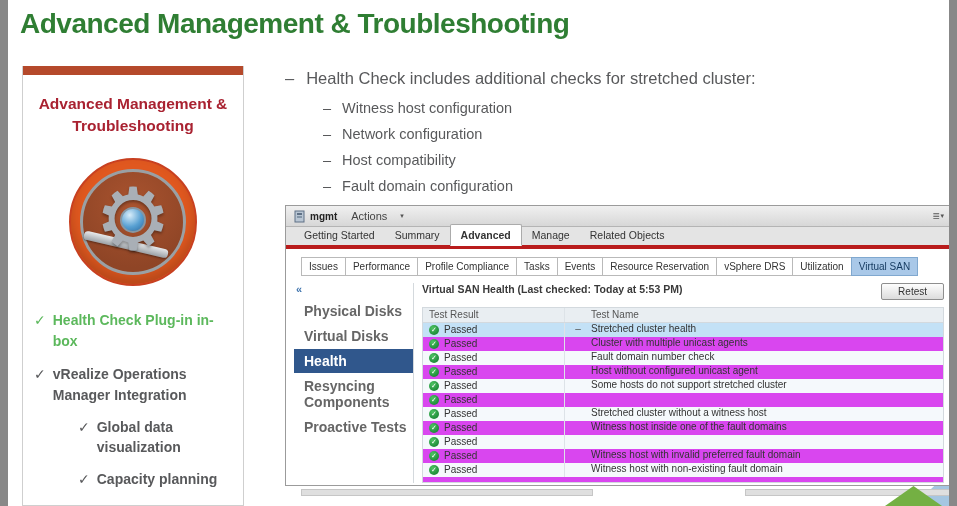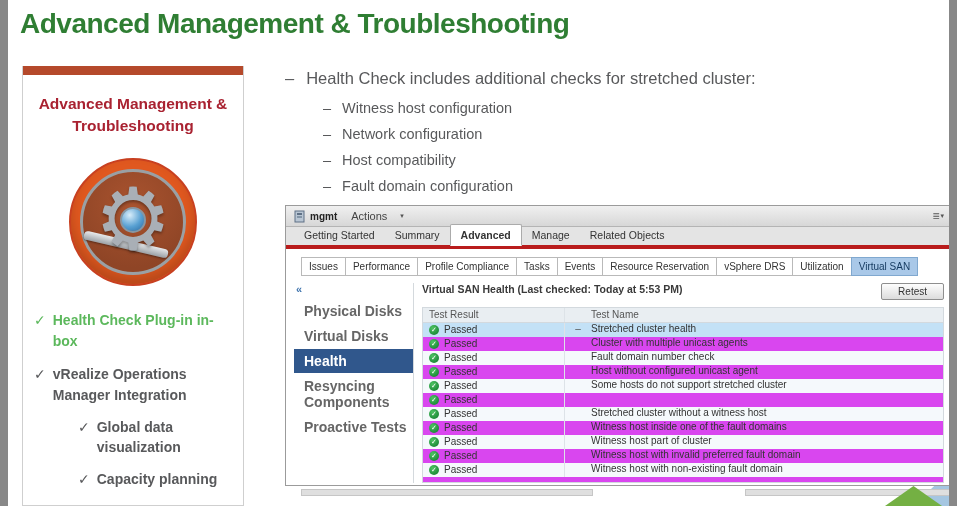--- a/index.html
+++ b/index.html
@@ -282,24 +282,20 @@
               <span class="col2">
                   <span class="expander"></span>
                   <span>Witness host inside one of the fault domains</span>
                 </span>
             </div>
             <div class="trow">
               <span class="col1">
                   <i class="passed-icon">✓</i>
                   <span>Passed</span>
                 </span>
-              <span class="col2">
-                  <span class="expander"></span>
-                  <span>Witness host part of cluster</span>
-                </span>
             </div>
             <div class="trow">
               <span class="col1">
                   <i class="passed-icon">✓</i>
                   <span>Passed</span>
                 </span>
               <span class="col2">
                   <span class="expander"></span>
                   <span>Witness host with invalid preferred fault domain</span>
                 </span>

